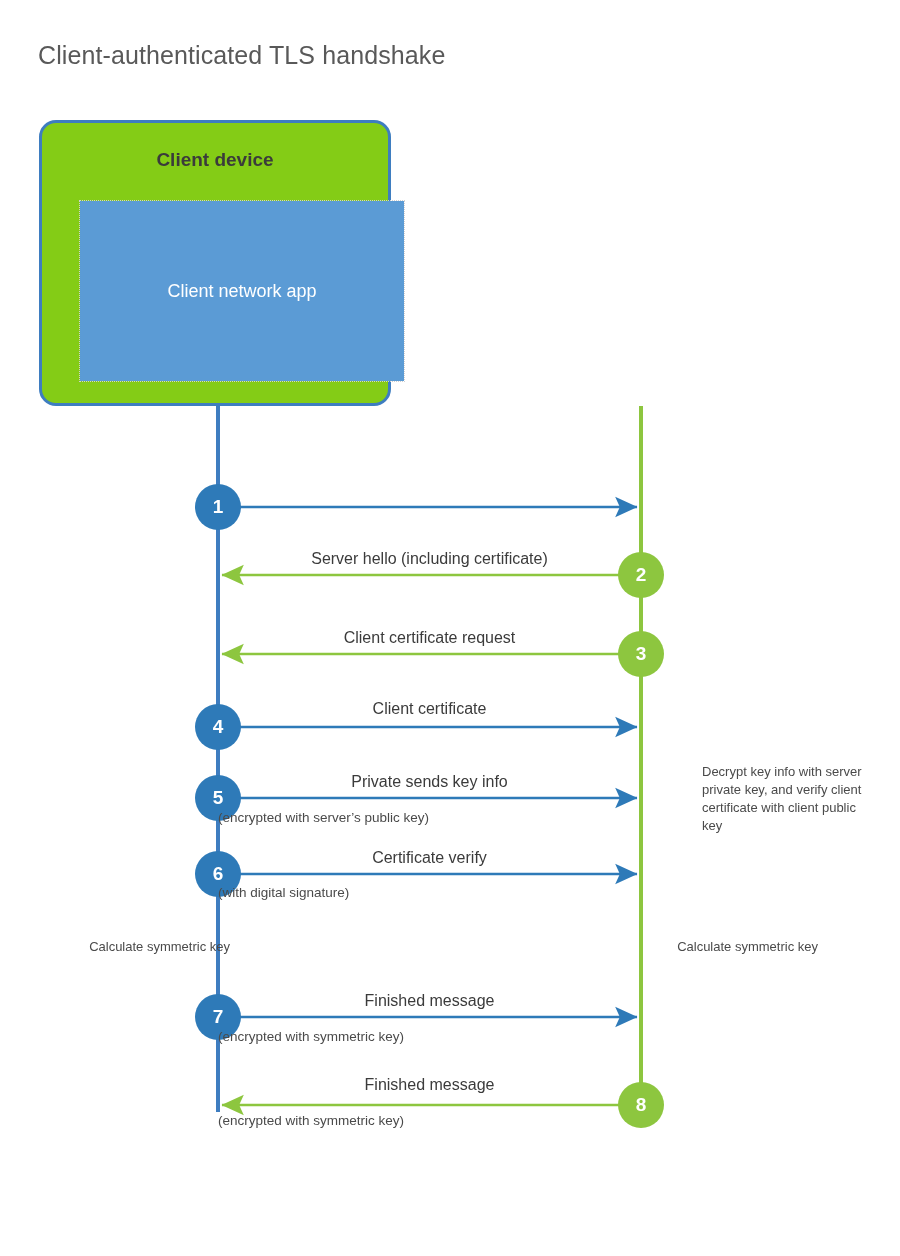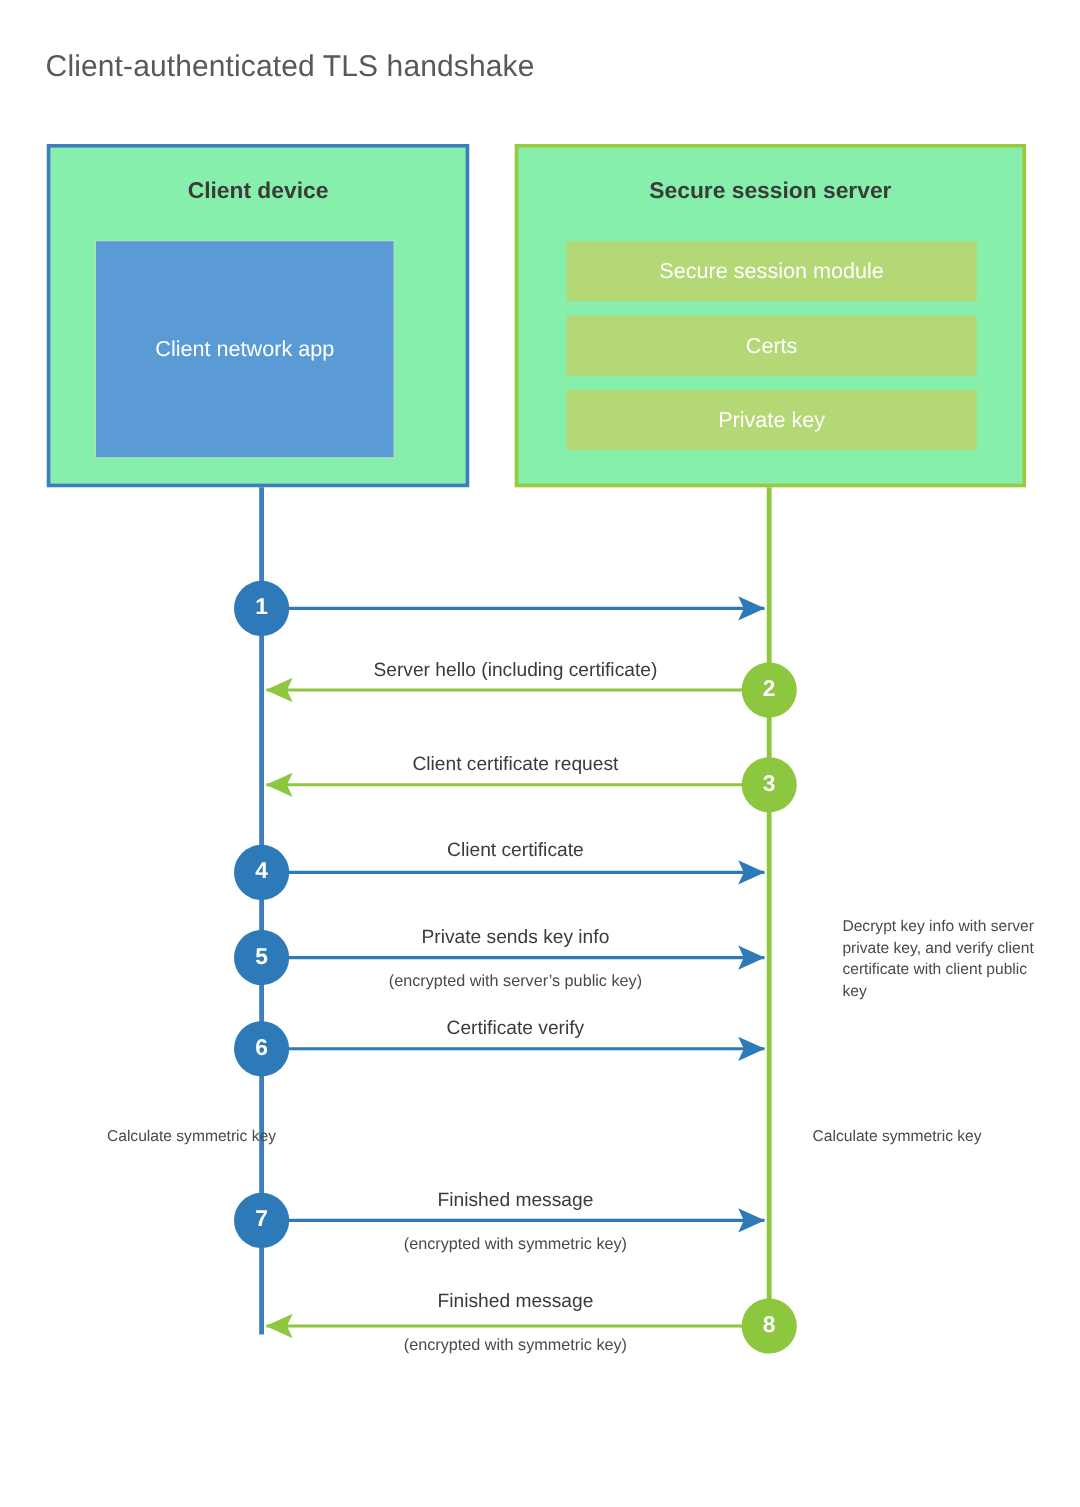--- a/index.html
+++ b/index.html
@@ -29,22 +29,23 @@
     font-size: 25px;
     font-weight: 400;
     color: #595959;
     letter-spacing: 0.1px;
     white-space: nowrap;
   }
 
   
   .actor-box {
     position: absolute;
-    background: #86efac;
+    background: #84cc16;
     box-sizing: border-box;
+    border-radius: 17px;
   }
   .actor-box.client {
     left: 39px;
     top: 120px;
     width: 352px;
     height: 286px;
     border: 3px solid #3E7DC0;
   }
   .actor-box.server {
     left: 429px;
@@ -72,21 +73,21 @@
     justify-content: center;
     color: #ffffff;
     font-size: 18px;
     font-weight: 400;
     text-align: center;
     line-height: 1.25;
   }
   .comp.client-app {
     left: 38px;
     top: 78px;
-    width: 248px;
+    width: 324px;
     height: 180px;
     background: #5B9BD5;
     outline: 1px dotted #d0d0d0;
   }
   .comp.server-mod {
     left: 40px;
     top: 78px;
     width: 342px;
     height: 50px;
     background: #B5D877;
@@ -119,21 +120,21 @@
   .msg-label {
     position: absolute;
     text-align: center;
     font-size: 16px;
     color: #3B3B3B;
     white-space: nowrap;
     line-height: 1.2;
   }
   .msg-sub {
     position: absolute;
-    text-align: center;
+    text-align: left;
     font-size: 13.5px;
     color: #4a4a4a;
     white-space: nowrap;
     line-height: 1.2;
   }
   .side-note {
     position: absolute;
     font-size: 13px;
     color: #4a4a4a;
     line-height: 1.38;
@@ -163,26 +164,20 @@
 
 <div id="canvas">
 
   <div class="page-title">Client-authenticated TLS handshake</div>
 
   <div class="actor-box client">
     <div class="actor-title">Client device</div>
     <div class="comp client-app">Client network app</div>
   </div>
 
-  <div class="actor-box server">
-    <div class="actor-title">Secure session server</div>
-    <div class="comp server-mod">Secure session module</div>
-    <div class="comp server-certs">Certs</div>
-    <div class="comp server-pkey">Private key</div>
-  </div>
 
   <svg id="seq" viewBox="0 0 900 1256">
     <defs>
       <marker id="ah-blue" markerWidth="9" markerHeight="9" refX="8.4" refY="4.5" orient="auto" markerUnits="strokeWidth">
         <path d="M0,0.6 L8.6,4.5 L0,8.4 L1.8,4.5 Z" fill="#2E7AB8"></path>
       </marker>
       <marker id="ah-green" markerWidth="9" markerHeight="9" refX="8.4" refY="4.5" orient="auto" markerUnits="strokeWidth">
         <path d="M0,0.6 L8.6,4.5 L0,8.4 L1.8,4.5 Z" fill="#8DC63F"></path>
       </marker>
     </defs>
@@ -213,20 +208,21 @@
   <div class="msg-label" style="left:218px; top:628px; width:423px;">Client certificate request</div>
 
   <div class="msg-label" style="left:218px; top:549px; width:423px;">Server hello (including certificate)</div>
 
   <div class="msg-label" style="left:218px; top:699px; width:423px;">Client certificate</div>
 
   <div class="msg-label" style="left:218px; top:772px; width:423px;">Private sends key info</div>
   <div class="msg-sub" style="left:218px; top:810px; width:423px;">(encrypted with server’s public key)</div>
 
   <div class="msg-label" style="left:218px; top:848px; width:423px;">Certificate verify</div>
+  <div class="msg-sub" style="left:218px; top:885px; width:423px;">(with digital signature)</div>
 
   <div class="msg-label" style="left:218px; top:991px;  width:423px;">Finished message</div>
   <div class="msg-sub" style="left:218px; top:1029px; width:423px;">(encrypted with symmetric key)</div>
 
   <div class="msg-label" style="left:218px; top:1075px; width:423px;">Finished message</div>
   <div class="msg-sub" style="left:218px; top:1113px; width:423px;">(encrypted with symmetric key)</div>
 
   <div class="side-note right" style="left:666px; top:763px; width:170px;">Decrypt key info with server private key, and verify client certificate with client public key</div>
 
   <div class="side-note left" style="left:78px; top:938px; width:152px;">Calculate symmetric key</div>

